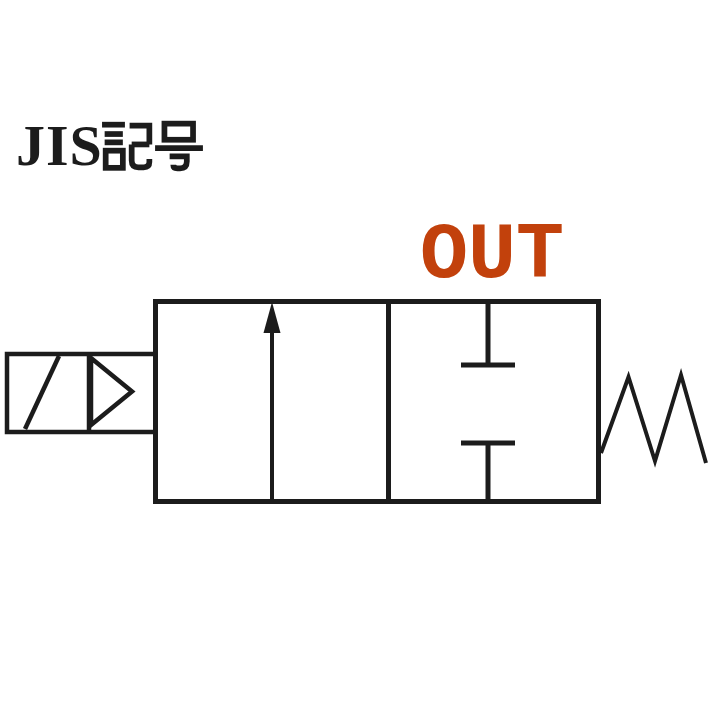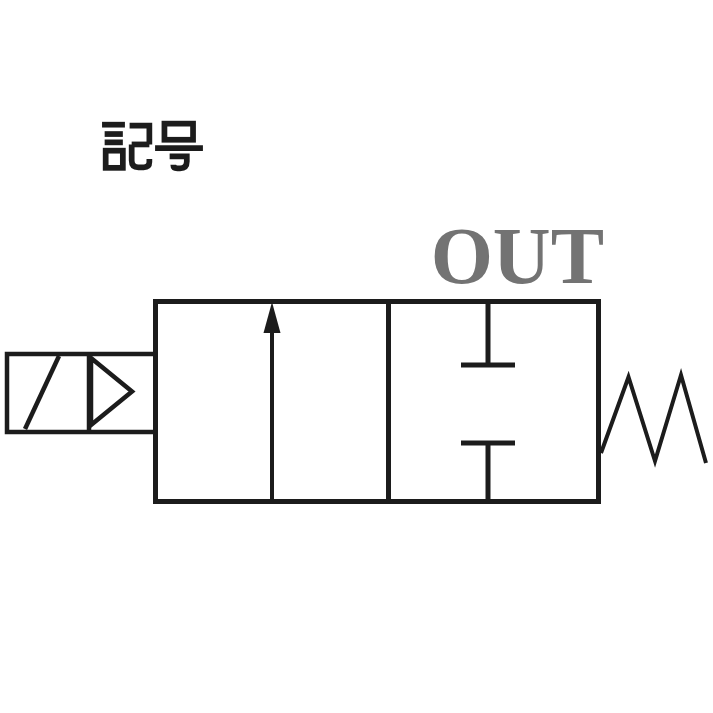--- a/index.html
+++ b/index.html
@@ -31,36 +31,37 @@
     width: 104px; height: 52px;
   }
   .diagram-svg {
     position: absolute;
     left: 0; top: 0;
     width: 713px; height: 713px;
   }
   .port-label {
     position: absolute;
     width: 184px;
-    text-align: right;
-    font-family: Liberation Serif, serif;
+    text-align: left;
+    font-family: Liberation Mono, monospace;
     font-weight: 700;
     font-size: 80px;
     line-height: 80px;
-    color: #737373;
+    color: #c2410c;
     white-space: nowrap;
   }
   .port-label.out { left: 420px; top: 216px; }
   .port-label.in  { left: 400px; top: 514px; }
 </style>
 </head>
 <body>
 
 <div class="canvas">
 
+  <span class="title-latin">JIS</span>
 
   <svg class="title-kanji-svg" viewBox="0 0 200 100" xmlns="http://www.w3.org/2000/svg" aria-label="記号">
     <g fill="none" stroke="#1c1c1c" stroke-width="11" stroke-linejoin="miter">
 
       <path d="M2 9 H46"></path>
       <path d="M7 27 H42"></path>
       <path d="M7 43 H42"></path>
       <rect x="9" y="59" width="33" height="33"></rect>
 
       <path d="M55 11 H93 V47"></path>

